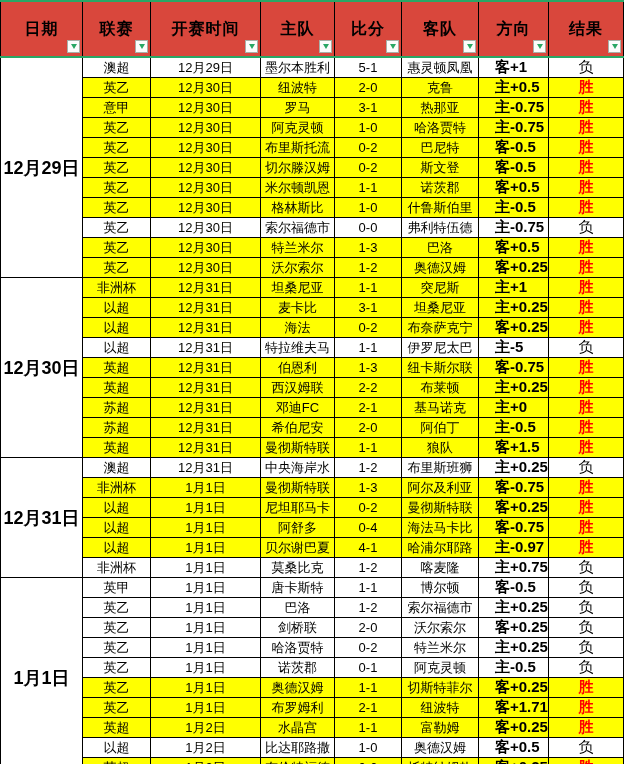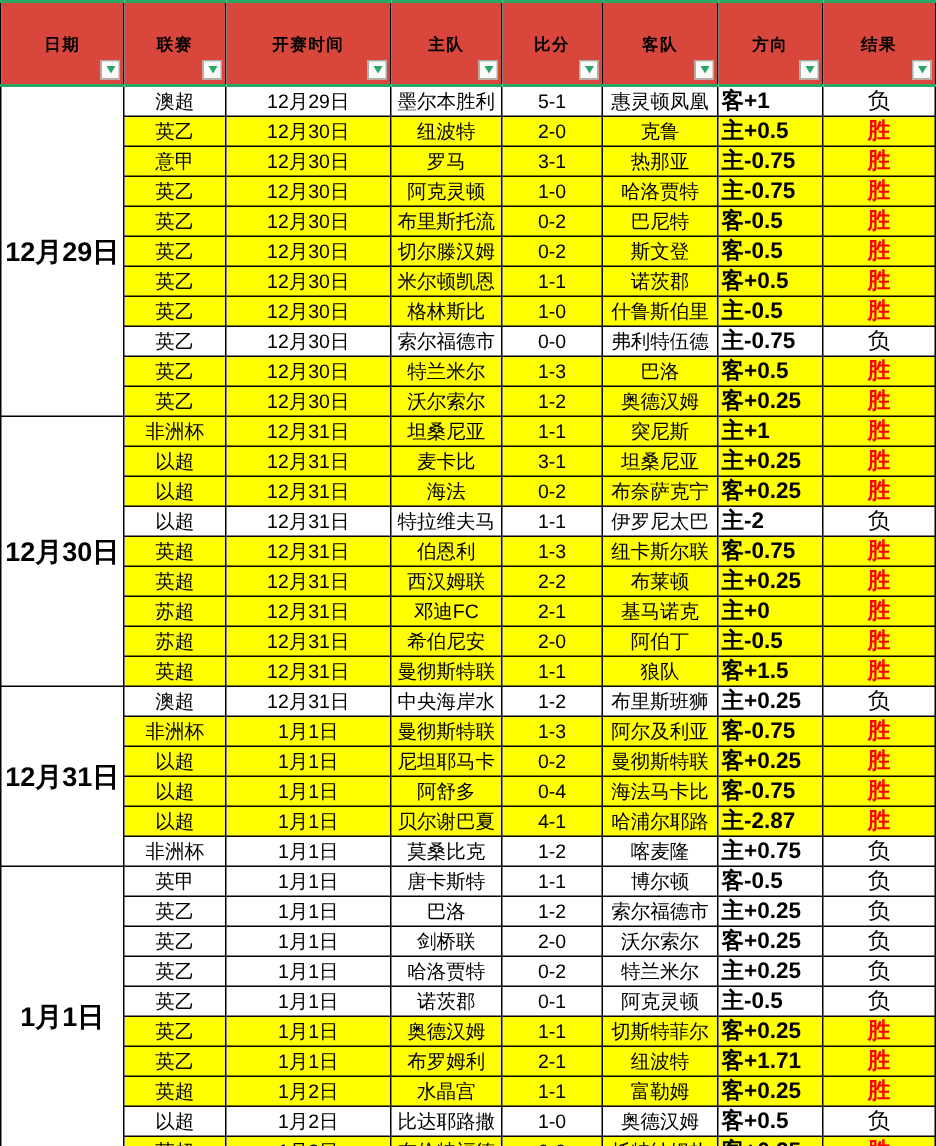--- a/index.html
+++ b/index.html
@@ -20,39 +20,39 @@
     border: 1px solid var(--border, #000);
     padding: 0;
     overflow: hidden;
     white-space: nowrap;
     text-align: center;
     vertical-align: middle;
   }
   thead th {
     background: var(--header_bg, #d9473c);
     height: 56px;
-    font-size: 11px;
+    font-size: 16px;
     font-weight: bold;
     position: relative;
     border-top: 2px solid var(--accent_green, #2aa765);
     border-bottom: 2px solid var(--accent_green, #2aa765);
     letter-spacing: 1px;
   }
   tbody td { height: 20px; font-size: 13px; background:#fff; }
   tbody tr.win td:not(.date) { background: var(--row_win_bg, #ffff00); }
   td.date {
     background: #fff;
     font-weight: bold;
     font-size: 18px;
   }
   td.dir {
     text-align: left;
     font-weight: bold;
     font-size: 15px;
-    padding-left: 2px;
+    padding-left: 16px;
   }
   td.result { font-size: 15px; }
   tr.win td.result { color: var(--win_text, #ff0000); font-weight: bold; }
   tr.loss td.result { color: #000; }
   .fbtn {
     position: absolute;
     right: 2px; bottom: 3px;
     width: 13px; height: 13px;
     background: #fcfcfc;
     border: 1px solid #a8b0a8;
@@ -261,21 +261,21 @@
     <td class="away">布奈萨克宁</td>
     <td class="dir">客+0.25</td>
     <td class="result">胜</td>
   </tr>
         <tr class="loss">
     <td class="league">以超</td>
     <td class="time">12月31日</td>
     <td class="home">特拉维夫马</td>
     <td class="score">1-1</td>
     <td class="away">伊罗尼太巴</td>
-    <td class="dir">主-2</td>
+    <td class="dir">主-5</td>
     <td class="result">负</td>
   </tr>
         <tr class="win">
     <td class="league">英超</td>
     <td class="time">12月31日</td>
     <td class="home">伯恩利</td>
     <td class="score">1-3</td>
     <td class="away">纽卡斯尔联</td>
     <td class="dir">客-0.75</td>
     <td class="result">胜</td>
@@ -352,21 +352,21 @@
     <td class="away">海法马卡比</td>
     <td class="dir">客-0.75</td>
     <td class="result">胜</td>
   </tr>
         <tr class="win">
     <td class="league">以超</td>
     <td class="time">1月1日</td>
     <td class="home">贝尔谢巴夏</td>
     <td class="score">4-1</td>
     <td class="away">哈浦尔耶路</td>
-    <td class="dir">主-2.87</td>
+    <td class="dir">主-0.97</td>
     <td class="result">胜</td>
   </tr>
         <tr class="loss">
     <td class="league">非洲杯</td>
     <td class="time">1月1日</td>
     <td class="home">莫桑比克</td>
     <td class="score">1-2</td>
     <td class="away">喀麦隆</td>
     <td class="dir">主+0.75</td>
     <td class="result">负</td>

